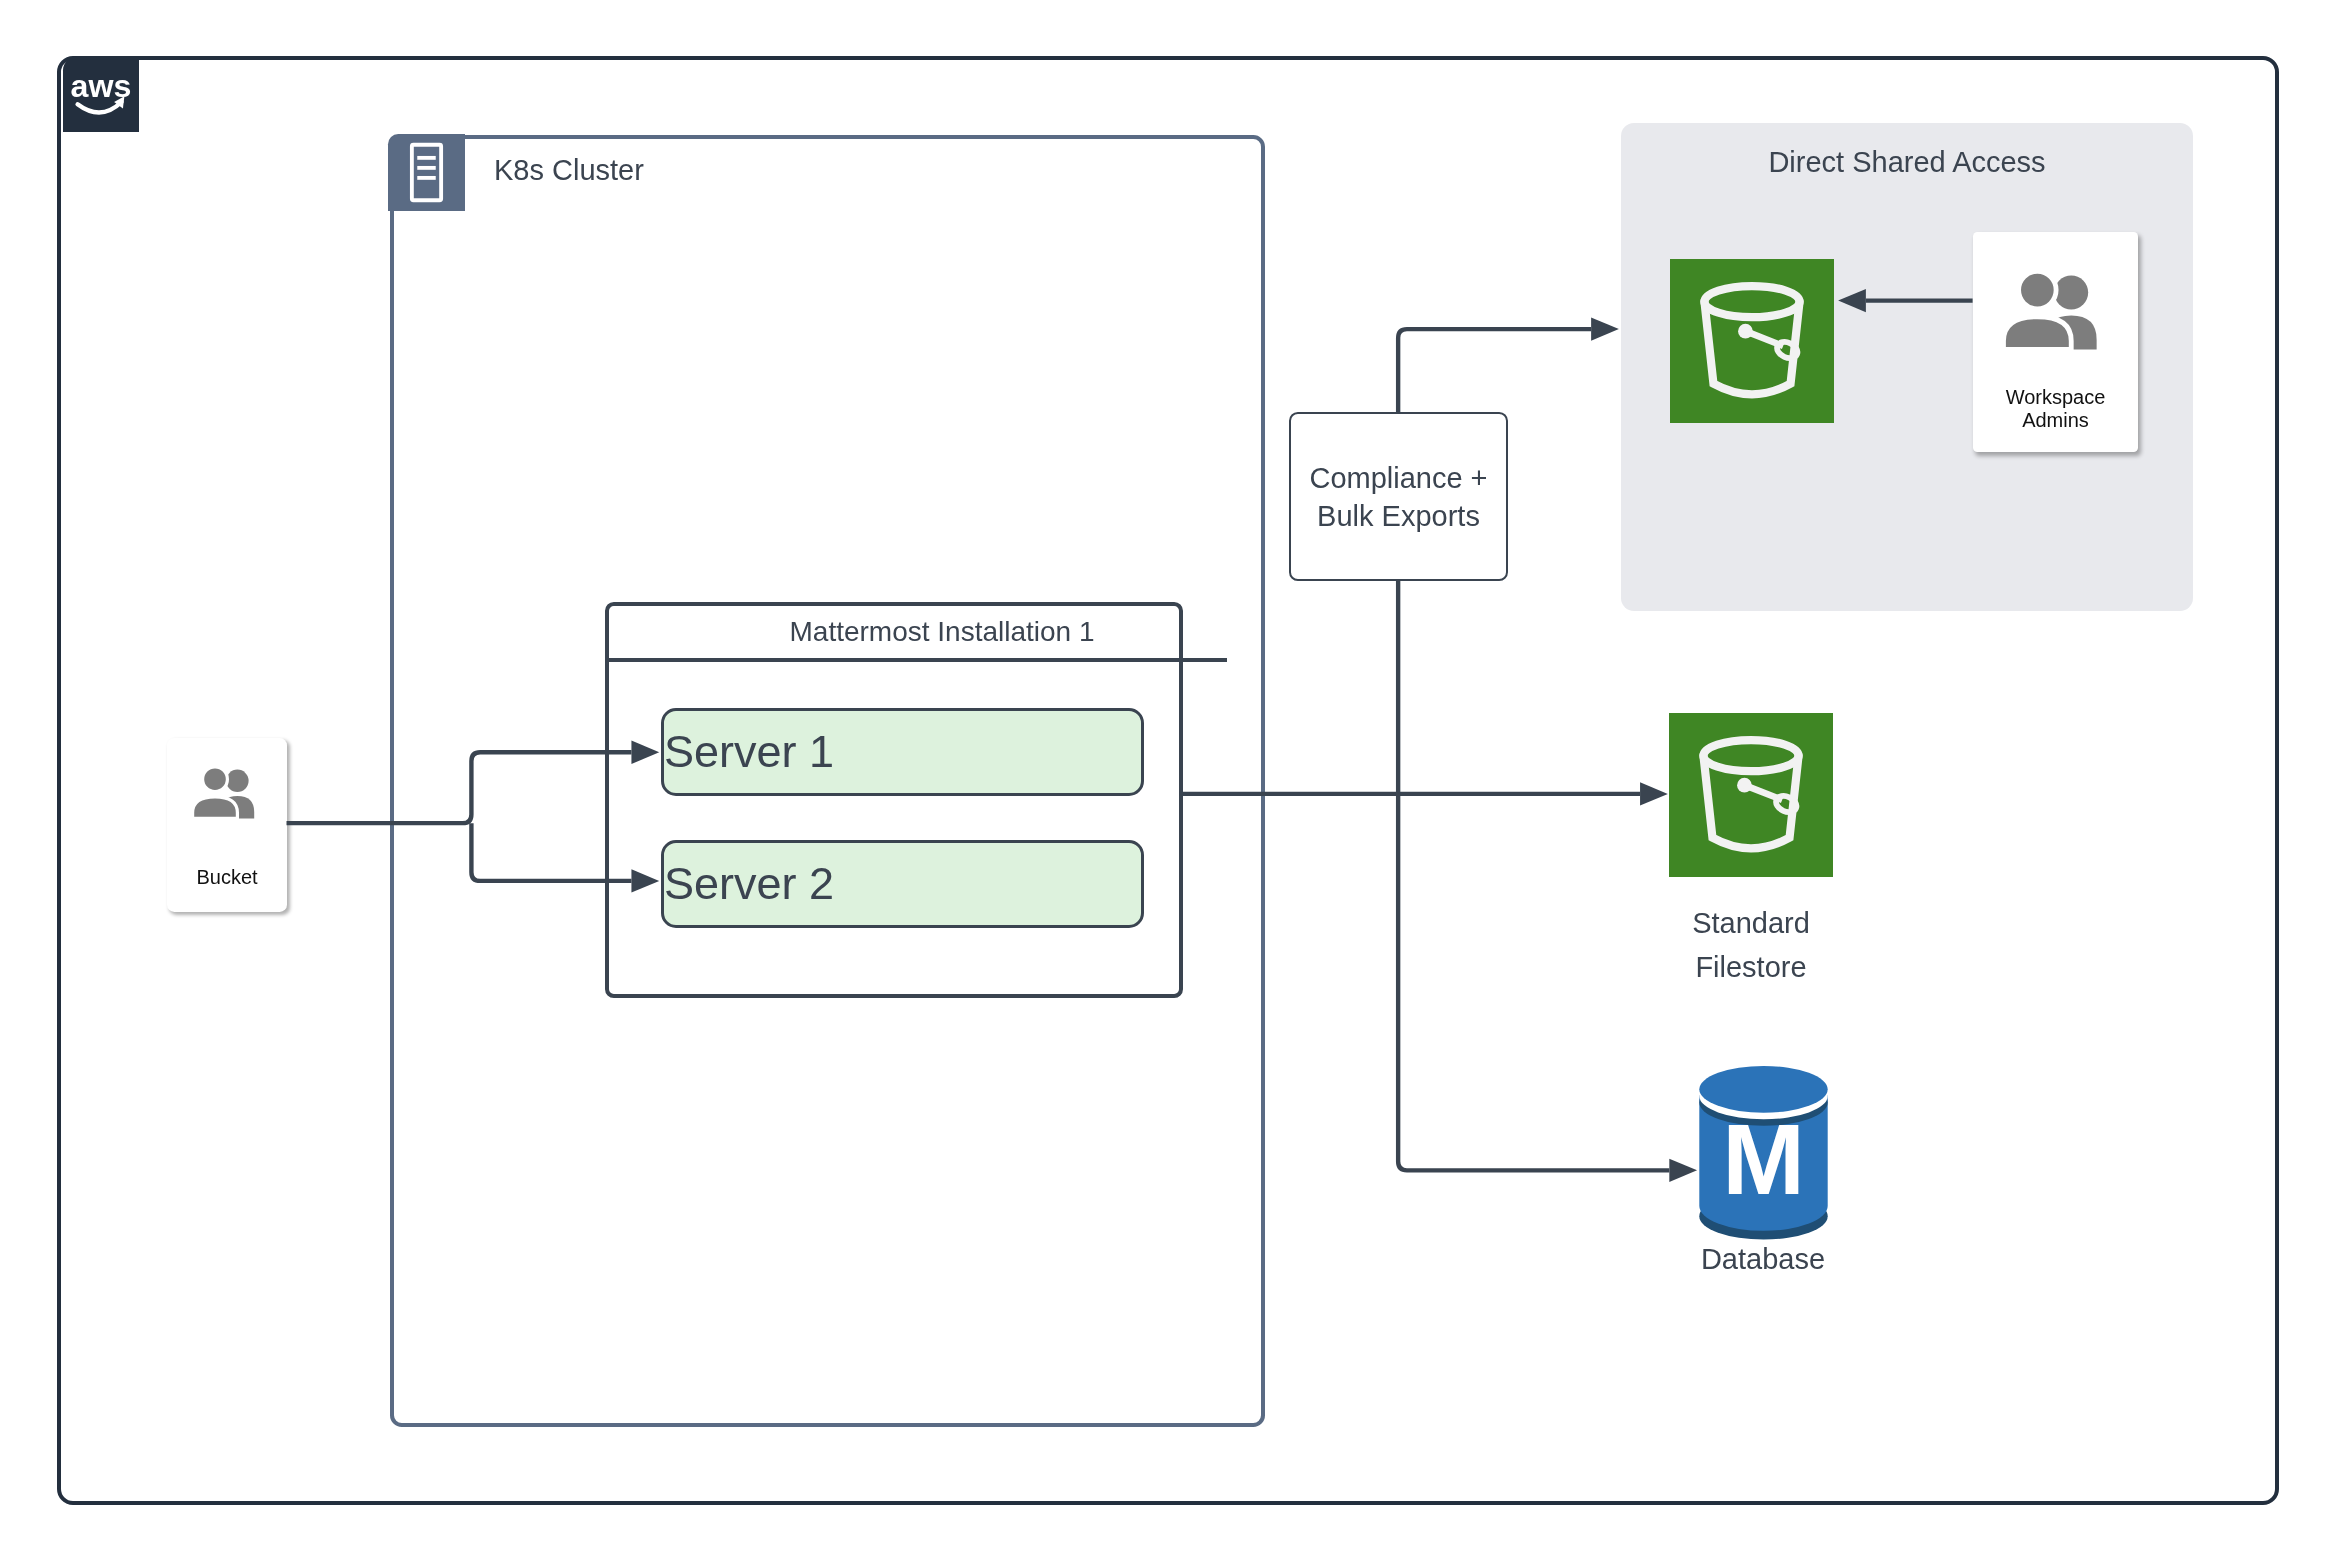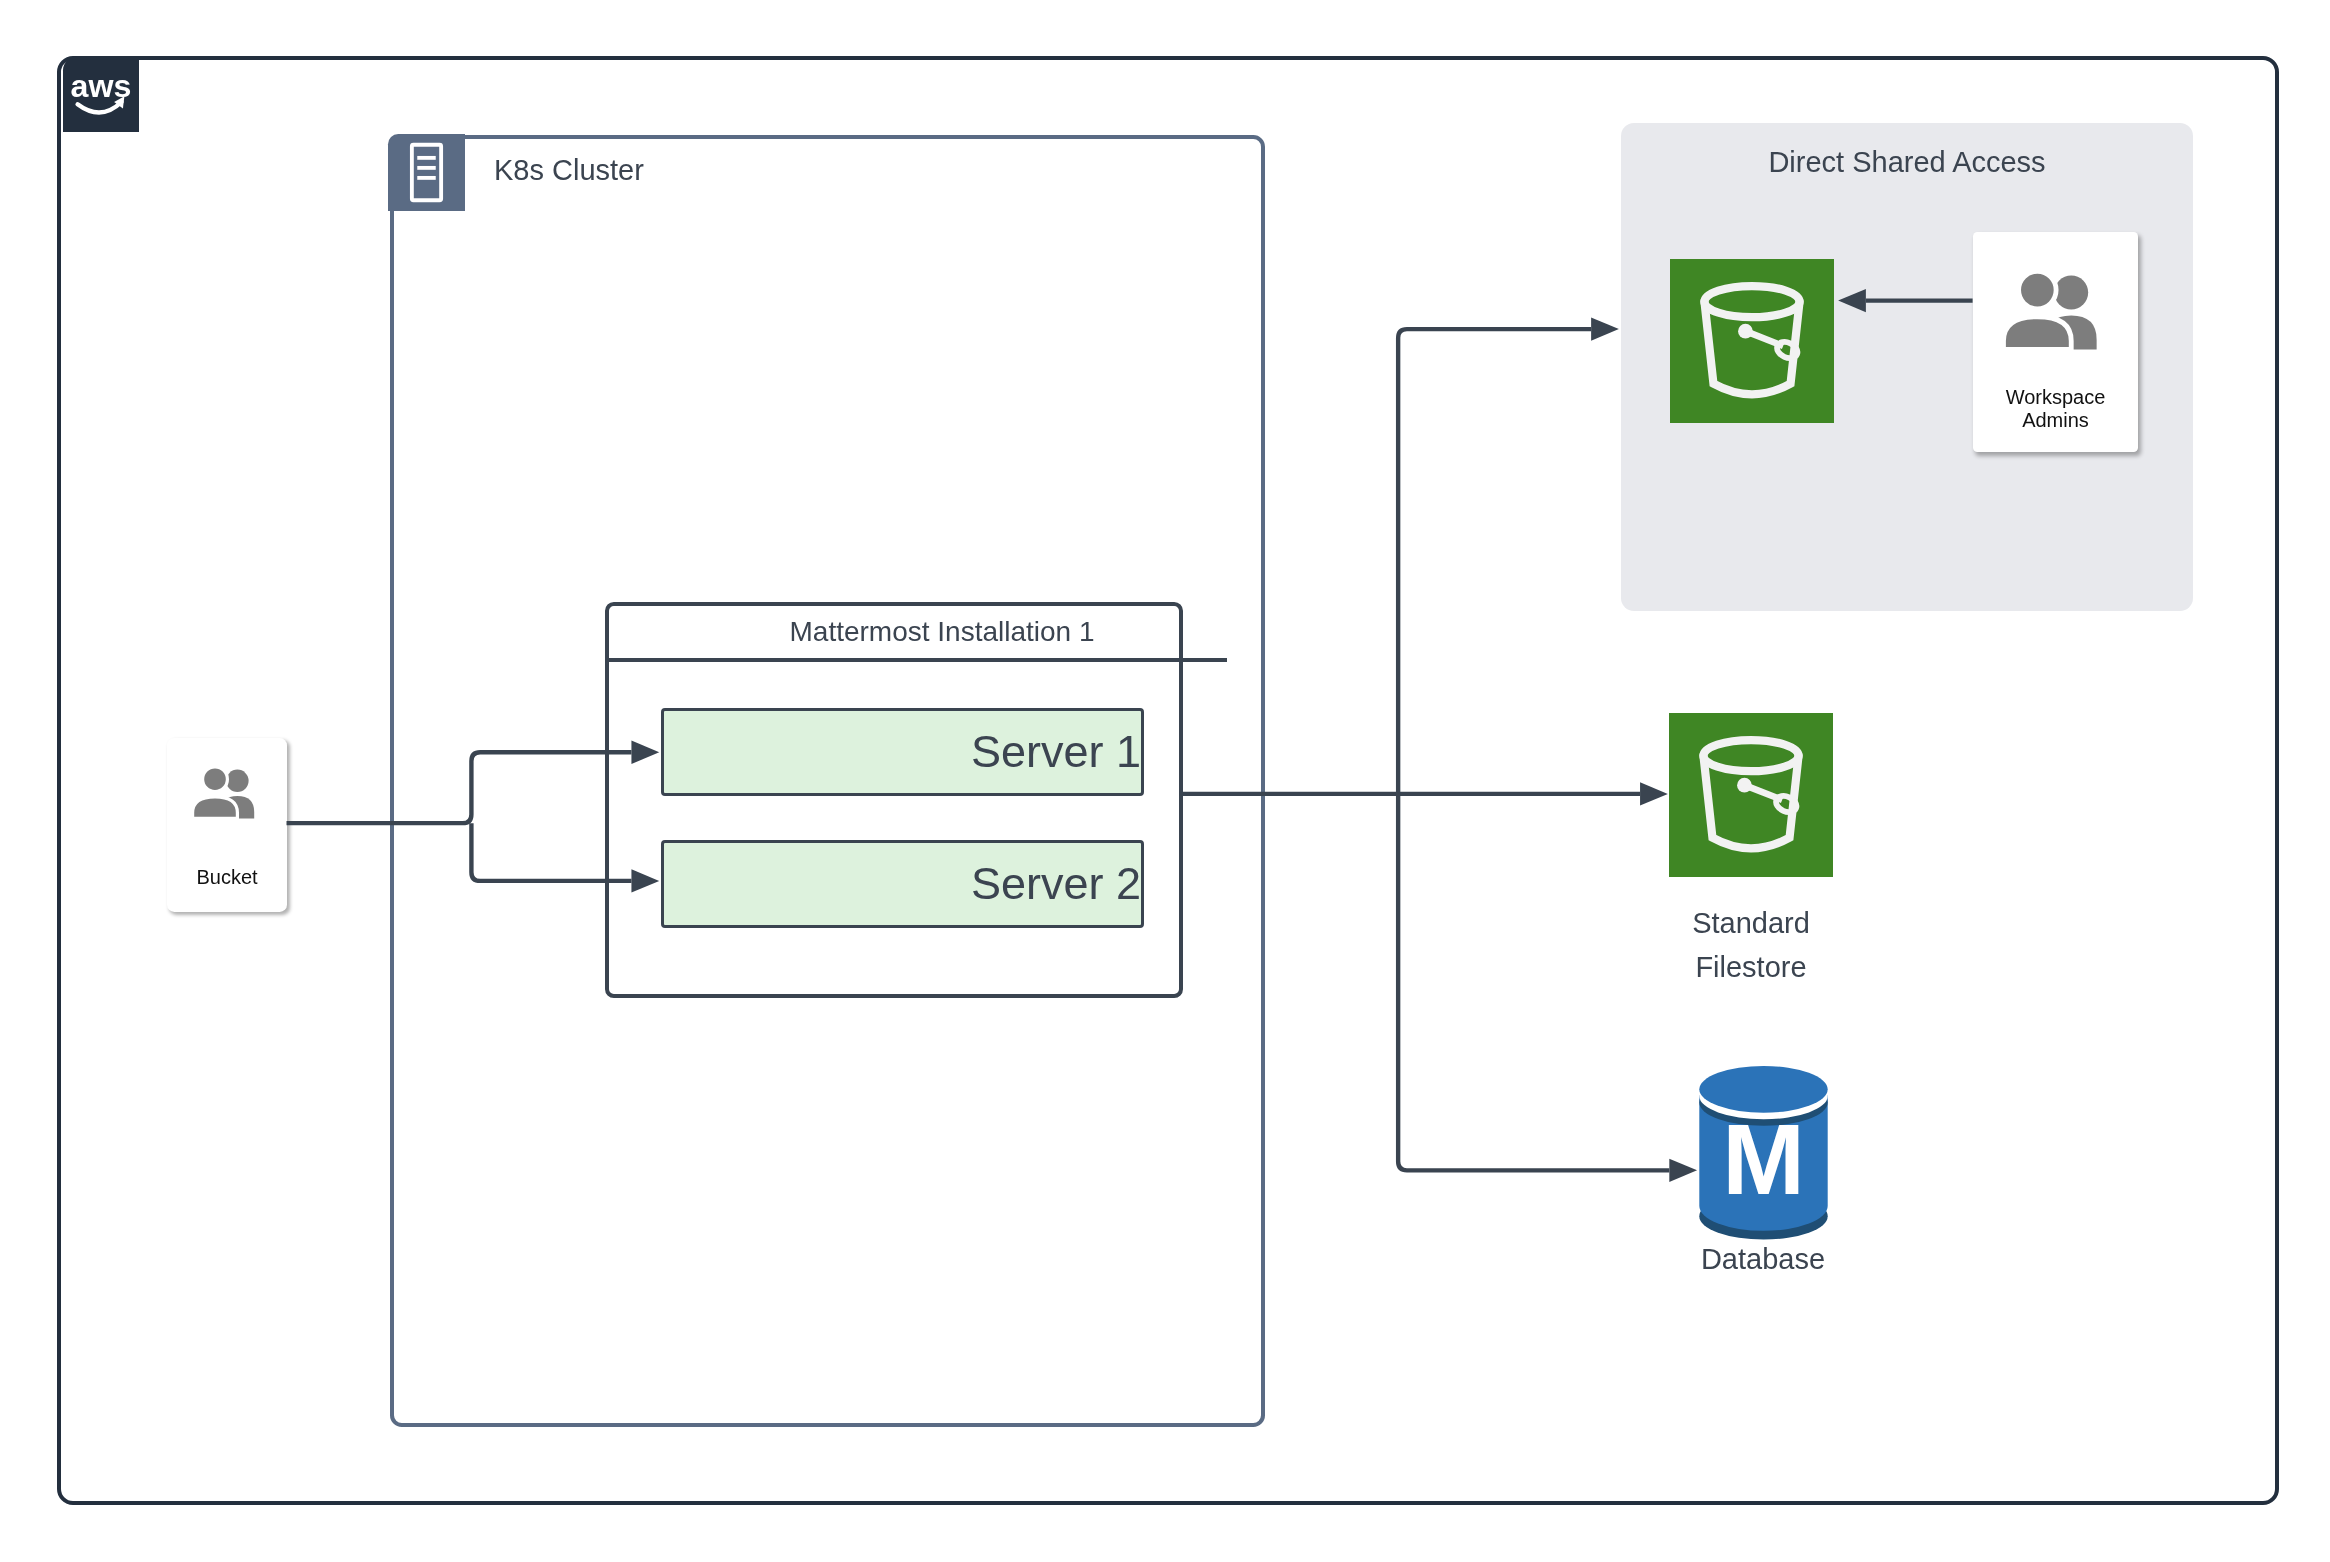--- a/index.html
+++ b/index.html
@@ -17,22 +17,22 @@
   #k8s-label{left:494px;top:154px;font-size:29px;color:#3b4450;z-index:3;}
   
   #users-card{left:167px;top:738px;width:120px;height:174px;background:#fff;border-radius:7.3px;
     box-shadow:2.2px 2.9px 3.7px rgba(0,0,0,0.30);z-index:2;}
   #users-card .icon{position:absolute;left:20px;top:25px;}
   #users-label{position:absolute;left:0;bottom:23.4px;width:100%;text-align:center;font-size:20px;color:#111;}
   
   #mm-box{left:605px;top:602px;width:570px;height:388px;background:#fff;border:4.4px solid #3a4450;border-radius:8.8px;z-index:2;}
   #mm-header{position:absolute;left:0;top:0;width:100%;height:52px;border-bottom:4.4px solid #3a4450;
     display:flex;align-items:center;justify-content:center;font-size:28px;color:#3b4450;padding-left:48px;}
-  .server-box{position:absolute;left:52px;width:477px;height:82px;background:#ddf2dd;border:3.7px solid #3a4450;border-radius:4px;
-    display:flex;align-items:center;justify-content:flex-end;font-size:45px;color:#3b4450;}
+  .server-box{position:absolute;left:52px;width:477px;height:82px;background:#ddf2dd;border:3.7px solid #3a4450;border-radius:15px;
+    display:flex;align-items:center;justify-content:flex-start;font-size:45px;color:#3b4450;}
   #server-1{top:102px;}
   #server-2{top:234px;}
   
   #compliance-box{left:1289px;top:412px;width:215px;height:165px;background:#fff;border:2.2px solid #3a4450;border-radius:8.8px;
     display:flex;flex-direction:column;align-items:center;justify-content:center;
     font-size:29px;line-height:38px;color:#3b4450;z-index:5;text-align:center;}
   
   #shared-panel{left:1621px;top:83px;width:572px;height:488px;background:#e8e9ed;border-radius:13px;z-index:1;margin-top:40px;}
   #shared-title{position:absolute;left:0;top:23.4px;width:100%;text-align:center;font-size:29px;color:#3b4450;}
   #export-bucket-icon{position:absolute;left:49px;top:136px;width:164px;height:164px;background:#3f8624;}
@@ -90,20 +90,24 @@
   <div class="abs" id="mm-box">
     <div id="mm-header">Mattermost Installation 1</div>
     <div class="server-box" id="server-1">
       <span>Server 1</span>
     </div>
     <div class="server-box" id="server-2">
       <span>Server 2</span>
     </div>
   </div>
 
+  <div class="abs" id="compliance-box">
+    <span>Compliance +</span>
+    <span>Bulk Exports</span>
+  </div>
 
   <div class="abs" id="shared-panel">
     <div id="shared-title">Direct Shared Access</div>
 
     <div id="export-bucket-icon">
       <svg width="164" height="164" viewBox="0 0 100 100">
         <ellipse cx="50" cy="26" rx="29" ry="9.5" stroke="#f2f2f2" stroke-width="5" fill="none"></ellipse>
         <path d="M21,26 L26.5,76 Q50,89 73.5,76 L79,26" stroke="#f2f2f2" stroke-width="5" fill="none" stroke-linecap="round"></path>
         <circle cx="46" cy="44" r="4.5" fill="#f2f2f2"></circle>
         <path d="M46,44 L69,53" stroke="#f2f2f2" stroke-width="4"></path>

